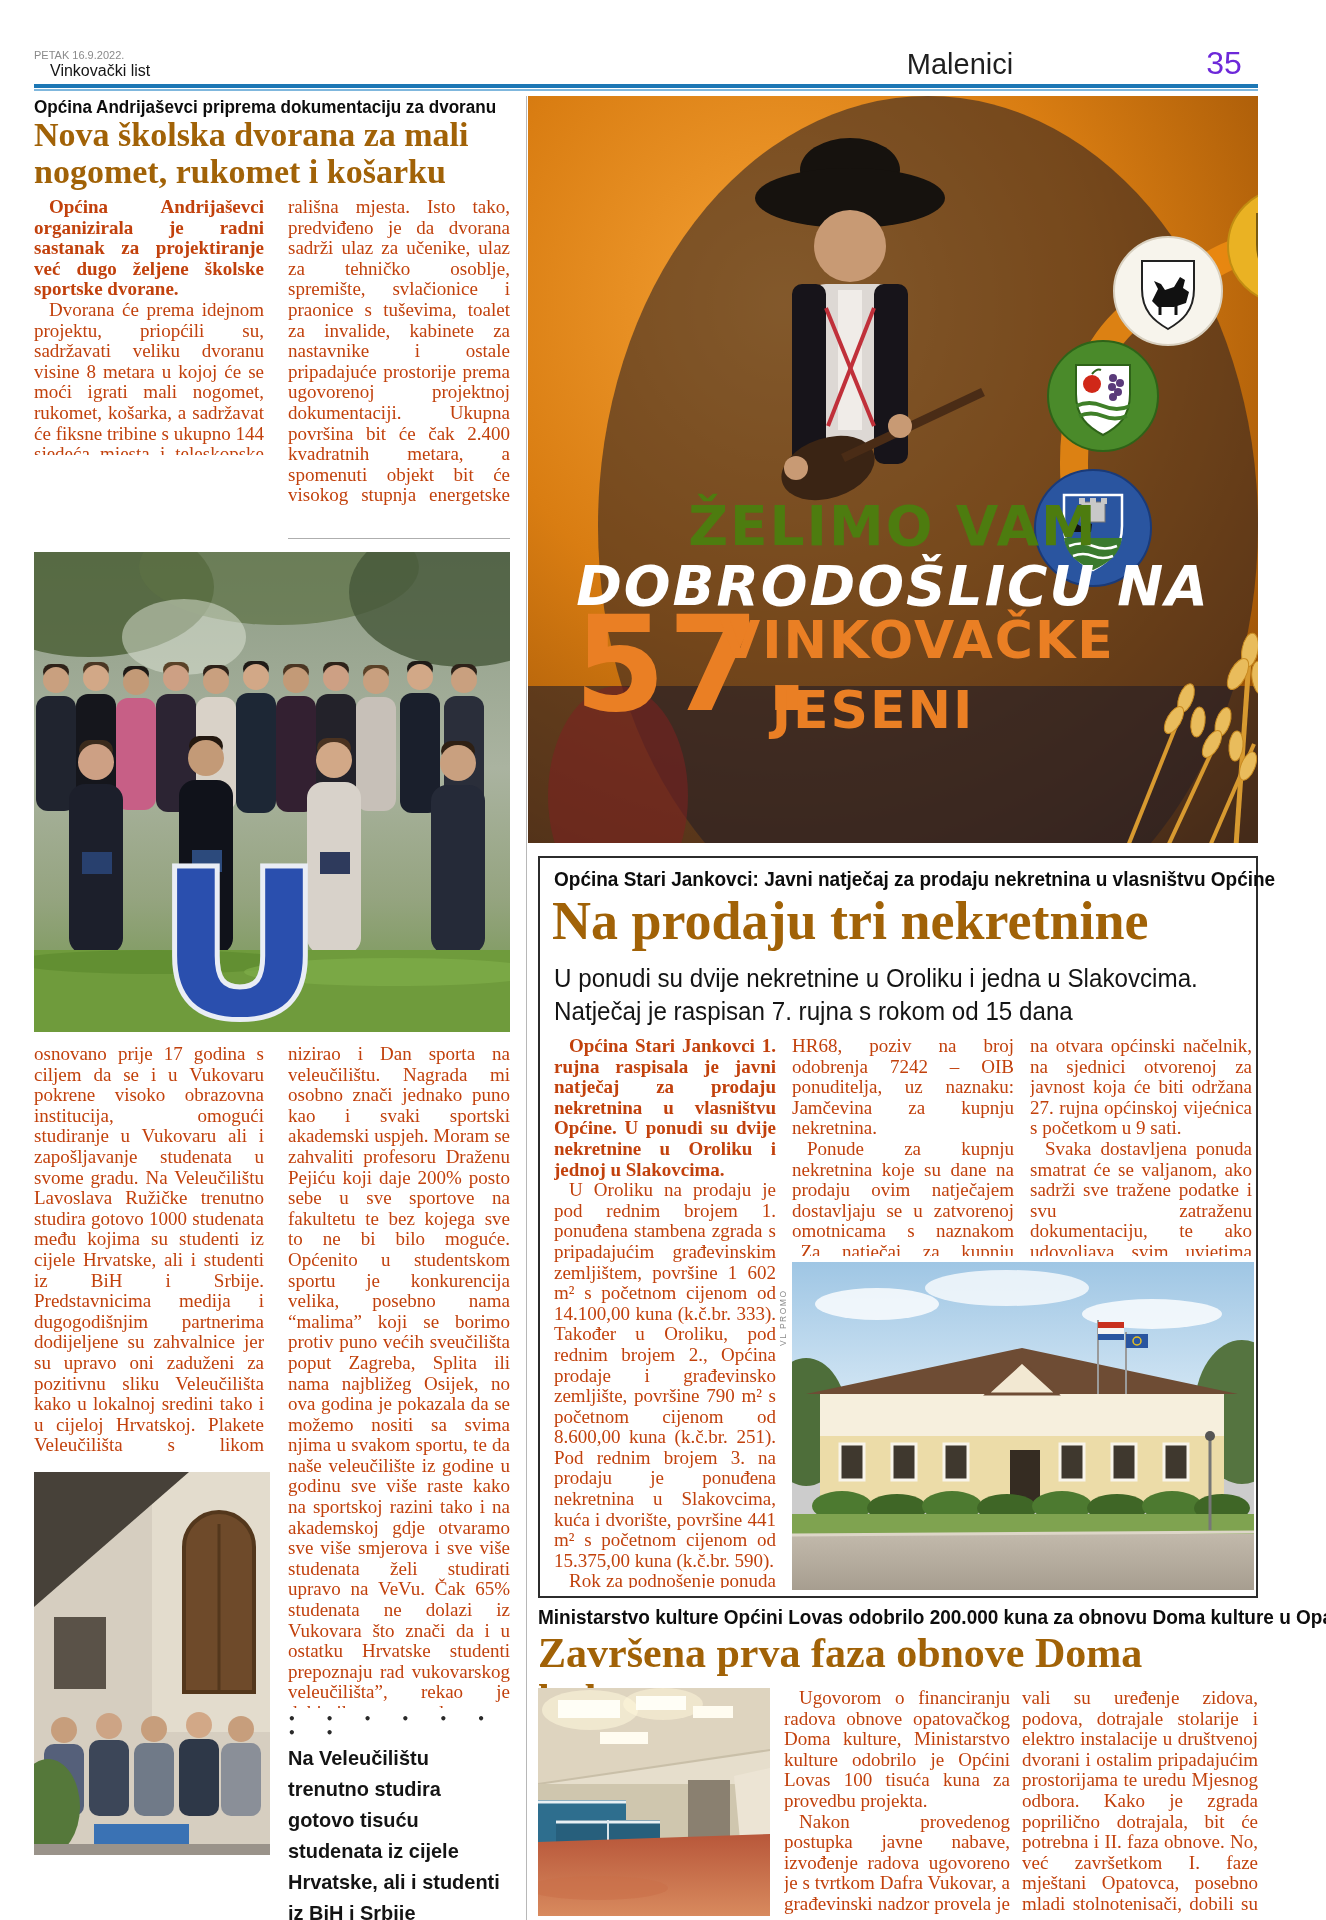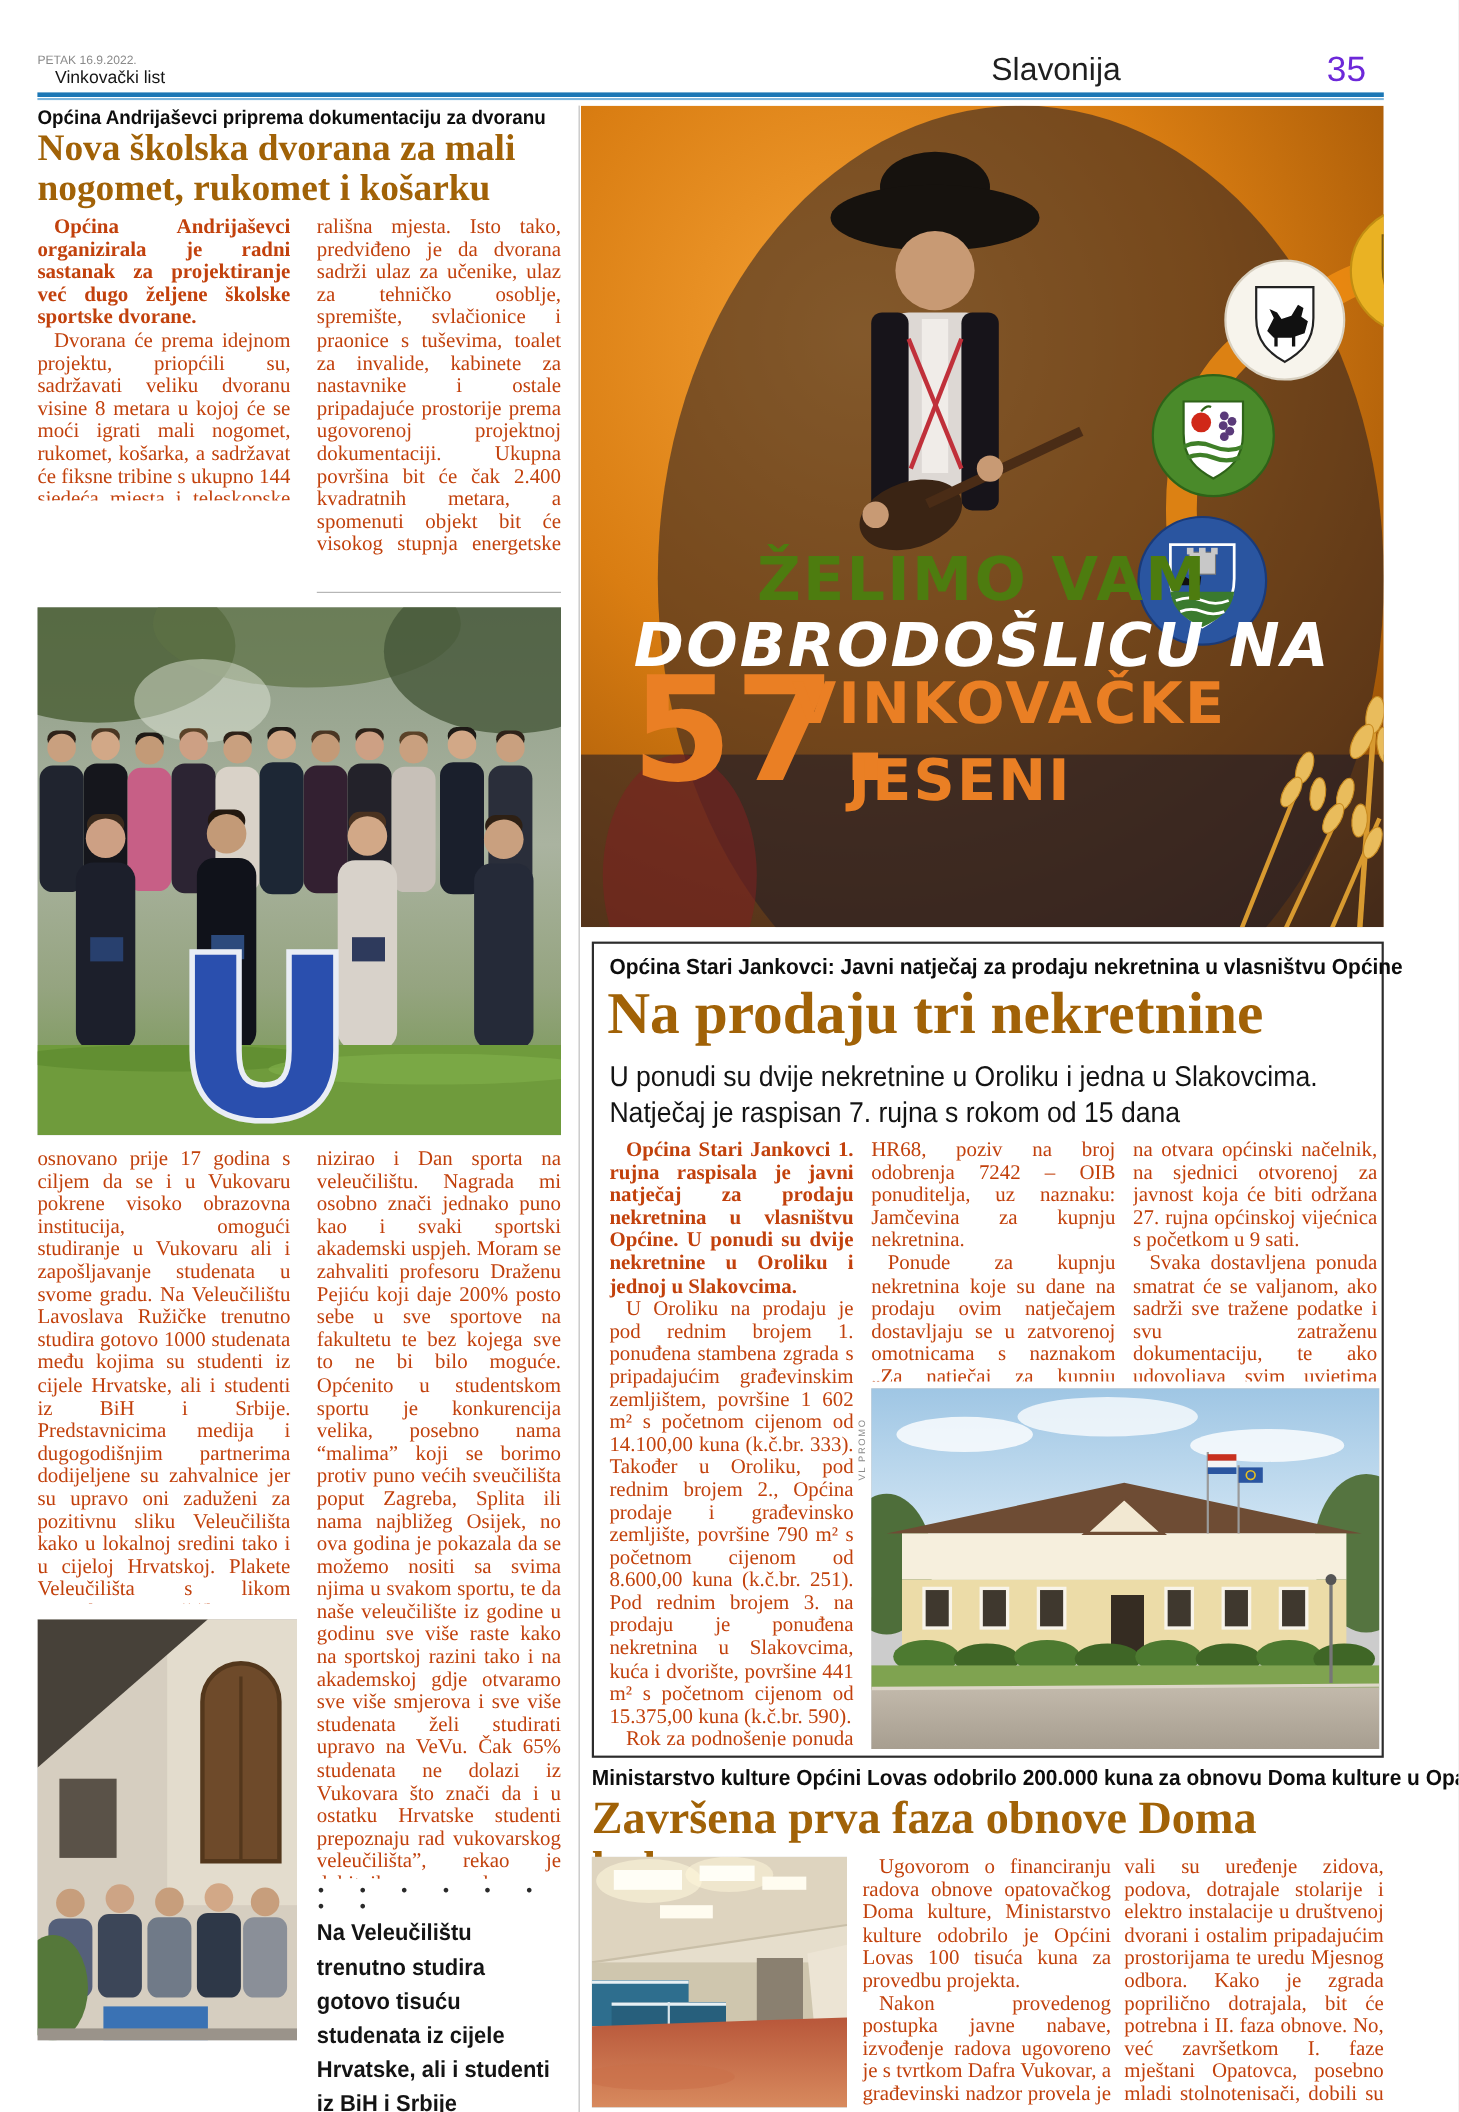--- a/index.html
+++ b/index.html
@@ -30,21 +30,21 @@
            transform:scaleX(.93);transform-origin:left top;}
   .box{border:2px solid #2c2c2c;}
 </style>
 </head>
 <body>
 
 <div id="page">
 
   <div class="abs sans" style="left:34px;top:49px;font-size:11px;color:#8a8a8a;text-align:center;">PETAK 16.9.2022.</div>
   <div class="abs sans" style="left:50px;top:62px;font-size:16px;font-weight:normal;color:#151515;">Vinkovački list</div>
-  <div class="abs sans" style="left:850px;top:48px;width:220px;text-align:center;font-size:29px;color:#1f1f1f;">Slavonija</div>
+  <div class="abs sans" style="left:850px;top:48px;width:220px;text-align:center;font-size:29px;color:#1f1f1f;">Malenici</div>
   <div class="abs sans" style="left:1190px;top:45px;width:68px;text-align:center;font-size:32px;color:#6d28d9;">35</div>
   <div class="abs bluebar" style="left:34px;top:84px;width:1224px;height:7px;"></div>
 
   <div class="abs rule-v" style="left:526px;top:96px;height:1824px;"></div>
 
   <div class="abs kicker" style="left:34px;top:97px;">Općina Andrijaševci priprema dokumentaciju za dvoranu</div>
   <div class="abs headline" style="left:34px;top:116px;width:478px;font-size:34px;line-height:37px;">Nova školska dvorana za mali nogomet, rukomet i košarku</div>
   <div class="abs body-col" style="left:34px;top:197px;width:230px;height:258px;">
     <p class="lead">Općina Andrijaševci organizirala je radni sastanak za projektiranje već dugo željene školske sportske dvorane.</p>
     <p>Dvorana će prema idejnom projektu, priopćili su, sadržavati veliku dvoranu visine 8 metara u kojoj će se moći igrati mali nogomet, rukomet, košarka, a sadržavat će fiksne tribine s ukupno 144 sjedeća mjesta i teleskopske tribine s 240 sjedećih mjesta koje će se moći koristiti prema potrebi. Osim velike, predviđena je i mala dvorana za koju se veže spremište, a između škole i dvorane nalazit će se dvorište sa zelenilom te parki-</p>

